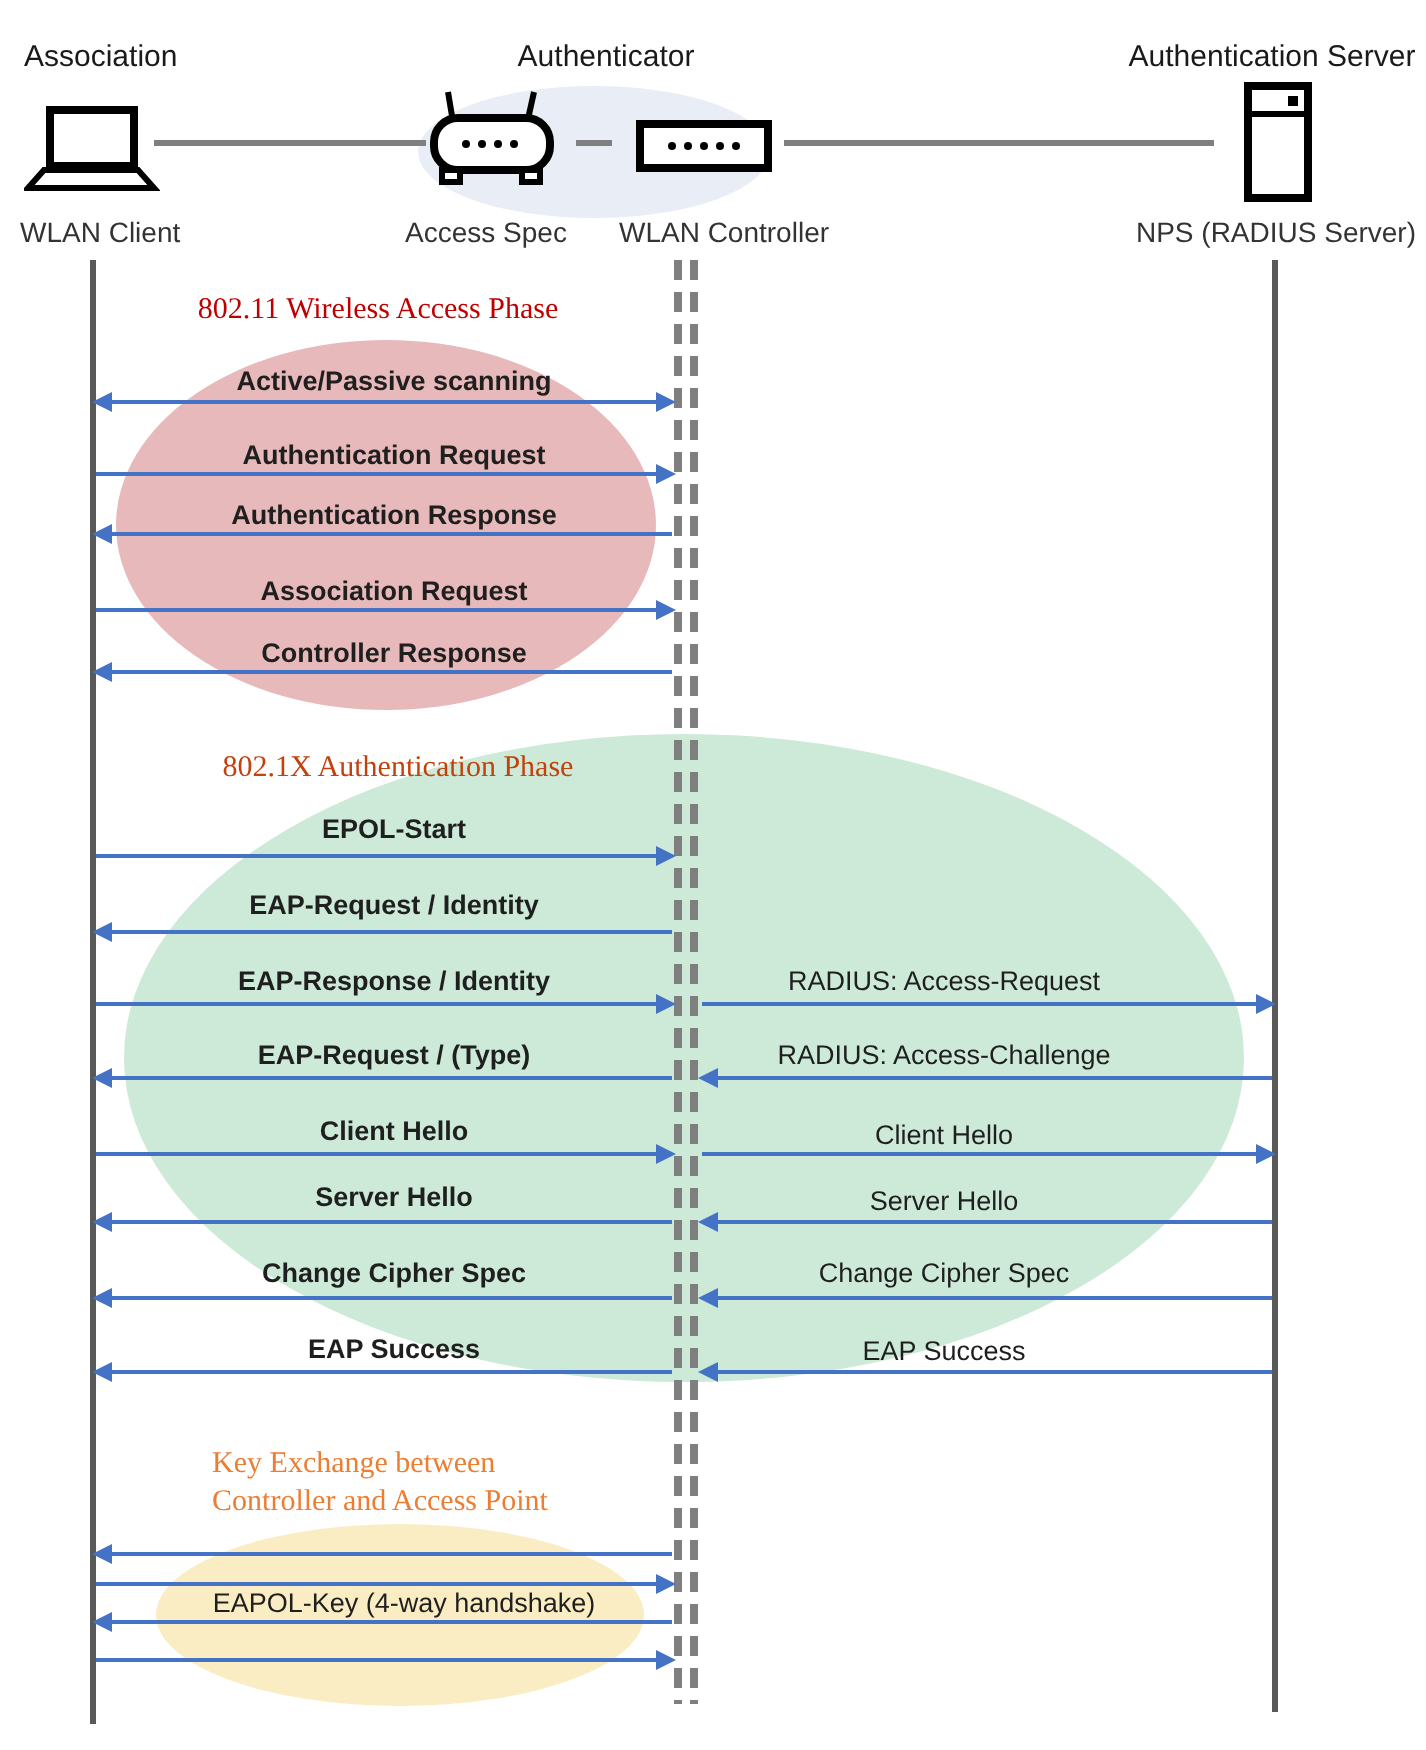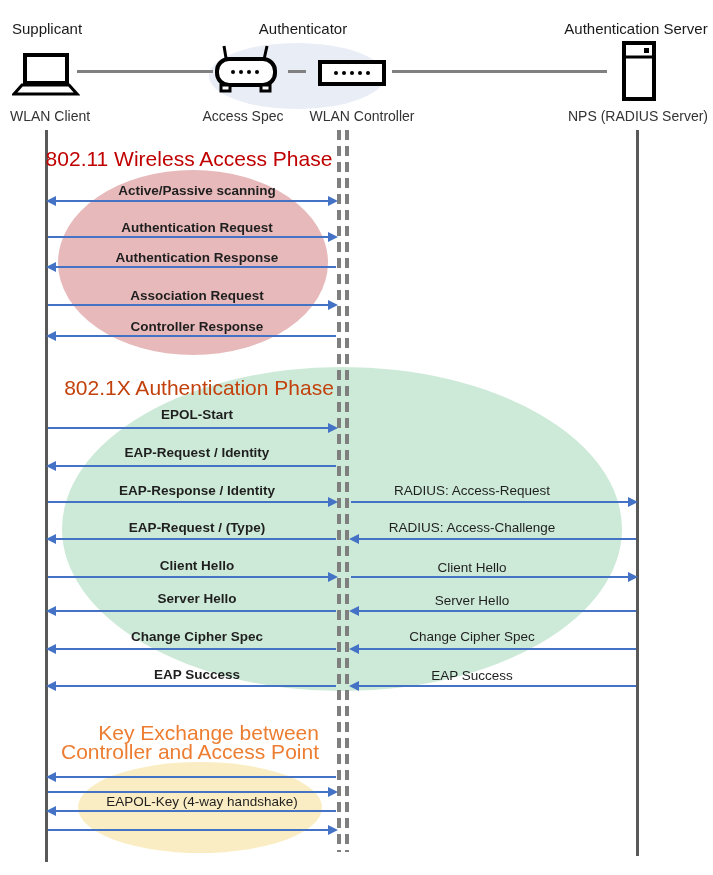--- a/index.html
+++ b/index.html
@@ -28,24 +28,24 @@
     background:repeating-linear-gradient(to bottom, #7f7f7f 0px, #7f7f7f 10px, transparent 10px, transparent 16px);
   }
 
   
   .phase-ellipse { position:absolute; border-radius:50%; }
   .ellipse-pink   { left:58px;  top:170px; width:270px; height:185px; background:#E7B9BA; }
   .ellipse-green  { left:62px;  top:367px; width:560px; height:324px; background:#CDEAD8; }
   .ellipse-yellow { left:78px;  top:762px; width:244px; height:91px;  background:#FBEDC3; }
 
   
-  .phase-title { position:absolute; font-size:21px; white-space:nowrap; transform:translateX(-50%); }
+  .phase-title { position:absolute; font-size:15px; white-space:nowrap; transform:translateX(-50%);font-family:Liberation Serif, serif; }
   .phase1-title { color:#C00000; left:189px; top:147px; }
   .phase2-title { color:#c2410c; left:199px; top:376px; }
-  .phase3-title { color:#ED7D31; left:190px; top:723px; text-align:right; line-height:19px; transform:translateX(-50%); }
+  .phase3-title { color:#ED7D31; left:190px; top:723px; text-align:left; line-height:19px; transform:translateX(-50%); }
 
   
   .msg-label {
     position:absolute; font-size:13.5px; color:#1f1f1f; white-space:nowrap;
     transform:translateX(-50%);
   }
   .left-label  { left:197px;font-weight:bold; }
   .right-label { left:472px; }
   .hs-label    { left:202px; }
 
@@ -67,21 +67,21 @@
 <body>
 
 <div id="stage">
 
   <div class="phase-ellipse ellipse-pink"></div>
   <div class="phase-ellipse ellipse-green"></div>
   <div class="phase-ellipse ellipse-yellow"></div>
 
   <div class="authenticator-ellipse"></div>
 
-  <div class="role-label" style="left:12px">Supplicant</div>
+  <div class="role-label" style="left:12px">Association</div>
   <div class="role-label centered" style="left:303px">Authenticator</div>
   <div class="role-label centered" style="left:636px">Authentication Server</div>
 
   <div class="connector" style="left:77px;width:136px"></div>
   <div class="connector" style="left:288px;width:18px"></div>
   <div class="connector" style="left:392px;width:215px"></div>
 
   <svg class="abs" style="left:12px;top:50px" width="68" height="48" viewBox="0 0 68 48">
     <rect x="13" y="5" width="42" height="28" fill="#fff" stroke="#000" stroke-width="4"></rect>
     <polygon points="10,35 57,35 65,44 2,44" fill="#fff" stroke="#000" stroke-width="3"></polygon>

